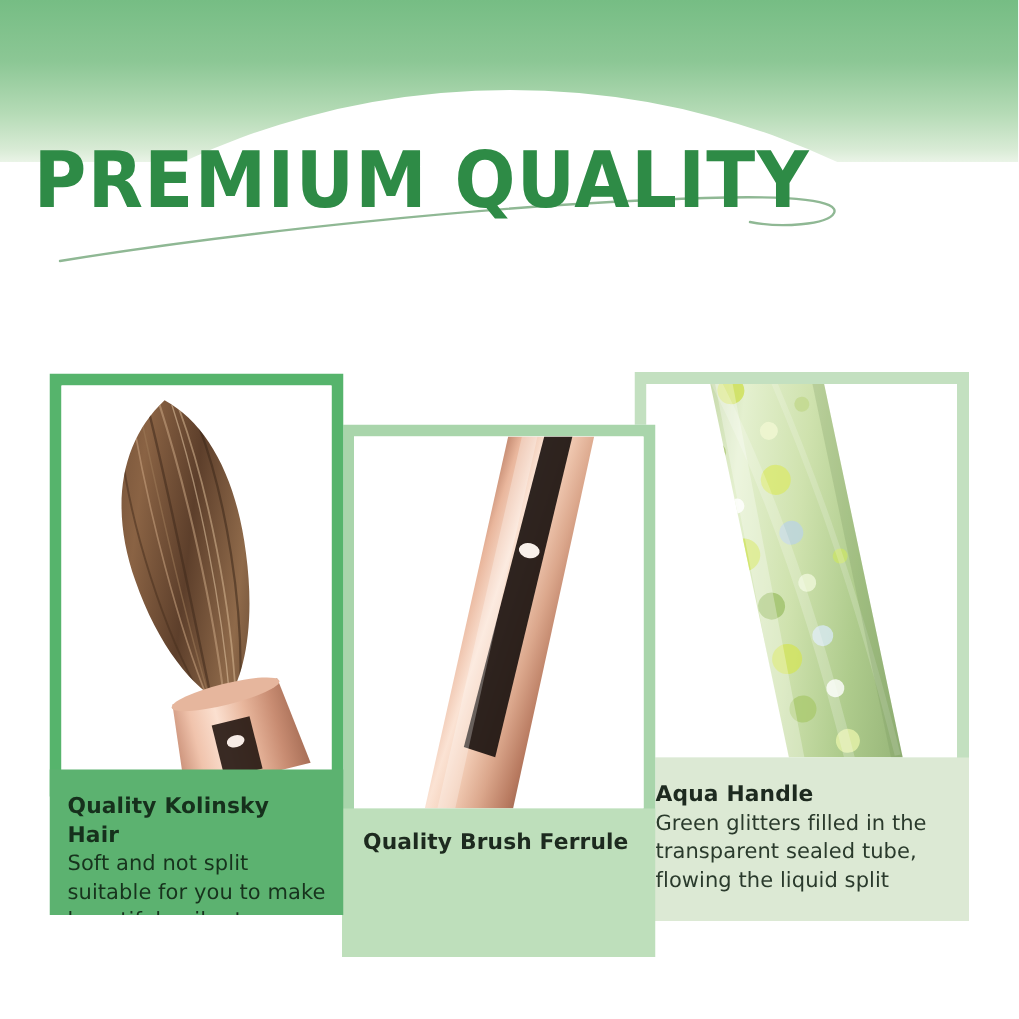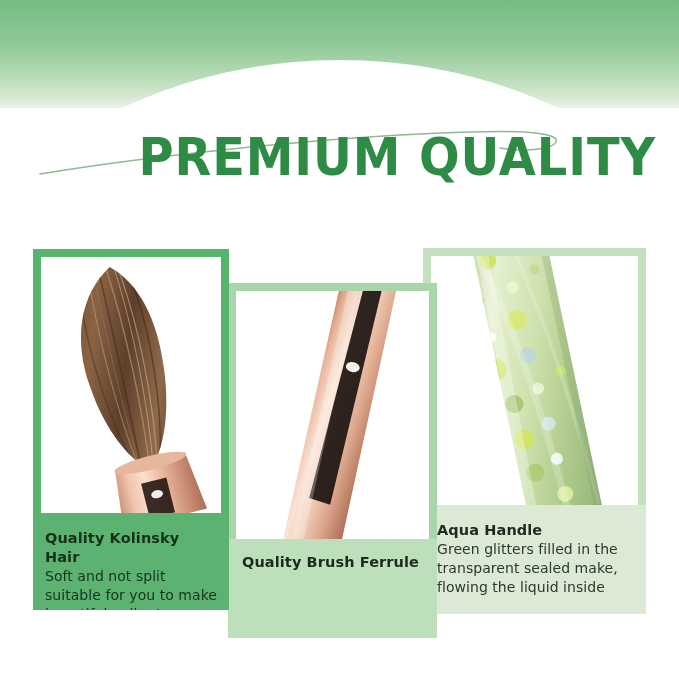--- a/index.html
+++ b/index.html
@@ -40,22 +40,21 @@
     border-radius: 50% 50% 0 0 / 100% 100% 0 0;
   }
 
   
   .title-wrap {
     position: absolute;
     left: 0;
     top: 92px;
     width: 679px;
     height: 78px;
-    text-align: right;
-    margin-top: 36px;
+    text-align: left;
   }
   .title {
     display: inline-block;
     font-family: "DejaVu Sans", "Liberation Sans", sans-serif;
     font-weight: 700;
     font-size: 52px;
     line-height: 58px;
     letter-spacing: 1px;
     color: #2e8b46;
     transform: scaleX(0.92);
@@ -325,17 +324,17 @@
             </g>
 
             <path d="M22 -30 L 34 -30 L 128 280 L 116 280 Z" fill="#ffffff" opacity="0.30"></path>
             <path d="M88 -30 L 96 -30 L 196 280 L 188 280 Z" fill="#6f8f58" opacity="0.22"></path>
           </g>
         </svg>
       </div>
     </div>
     <div class="card-text">
       <div class="card-heading">Aqua Handle</div>
-      <div class="card-body">Green glitters filled in the transparent sealed make, flowing the liquid inside</div>
+      <div class="card-body">Green glitters filled in the transparent sealed tube, flowing the liquid split</div>
     </div>
   </div>
 
 </div>
 
 </body></html>

